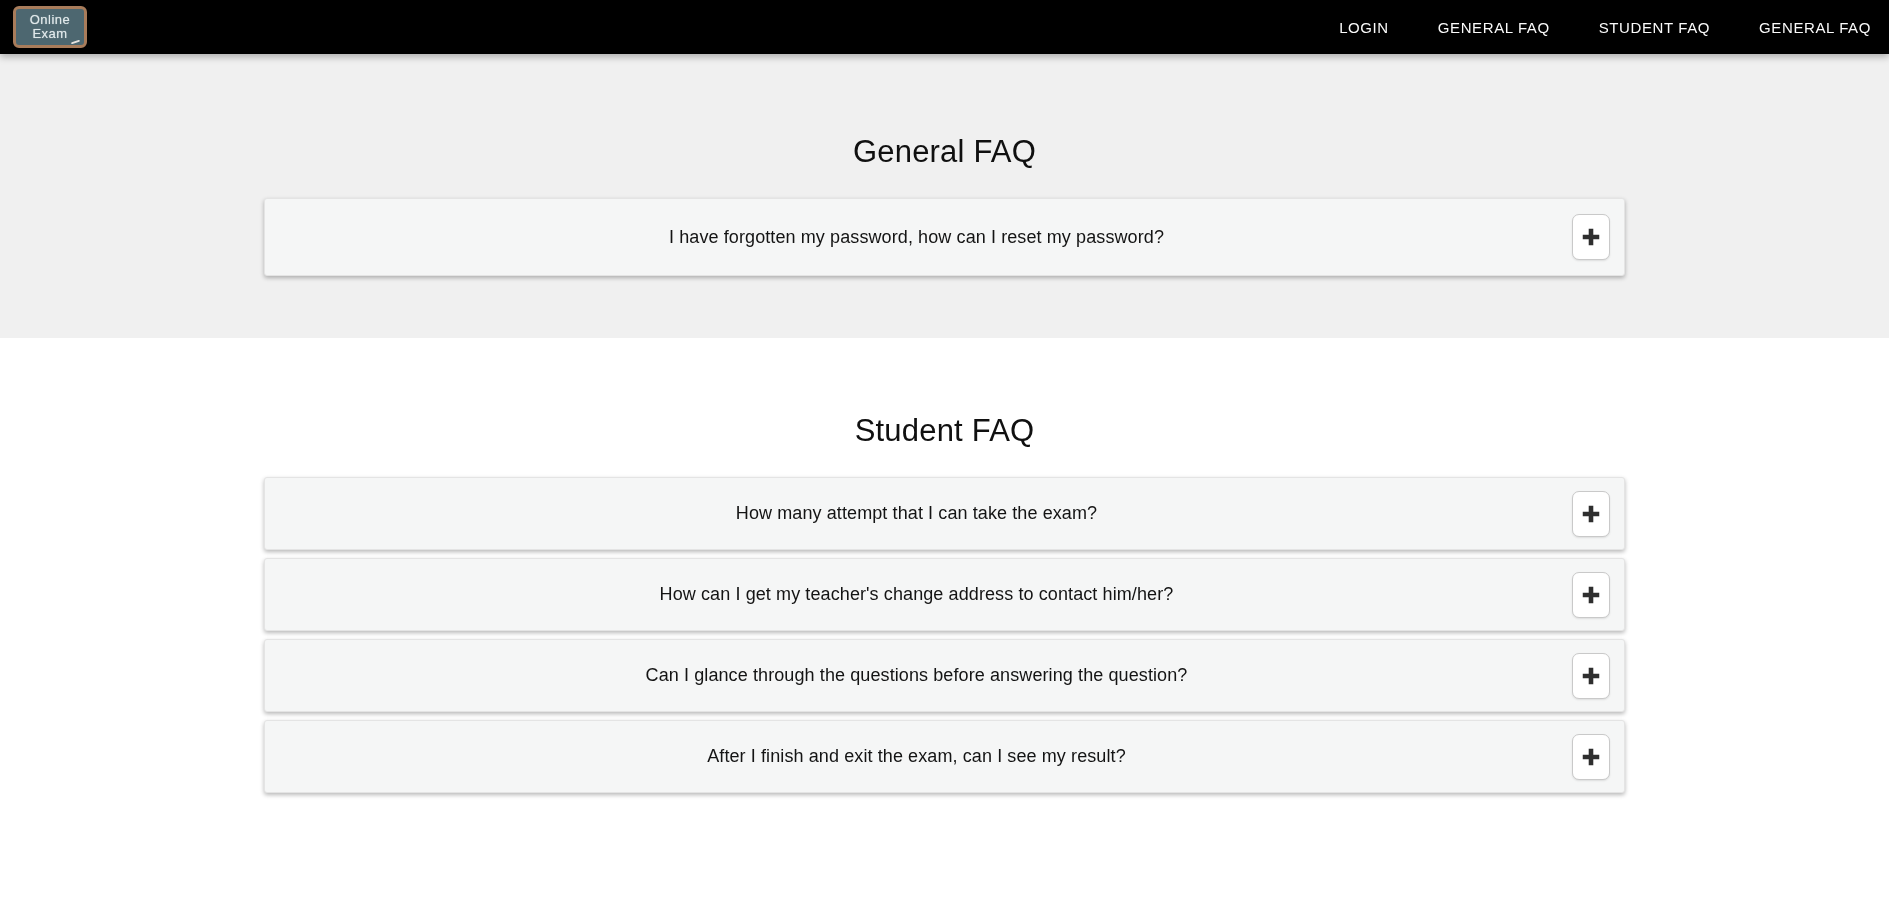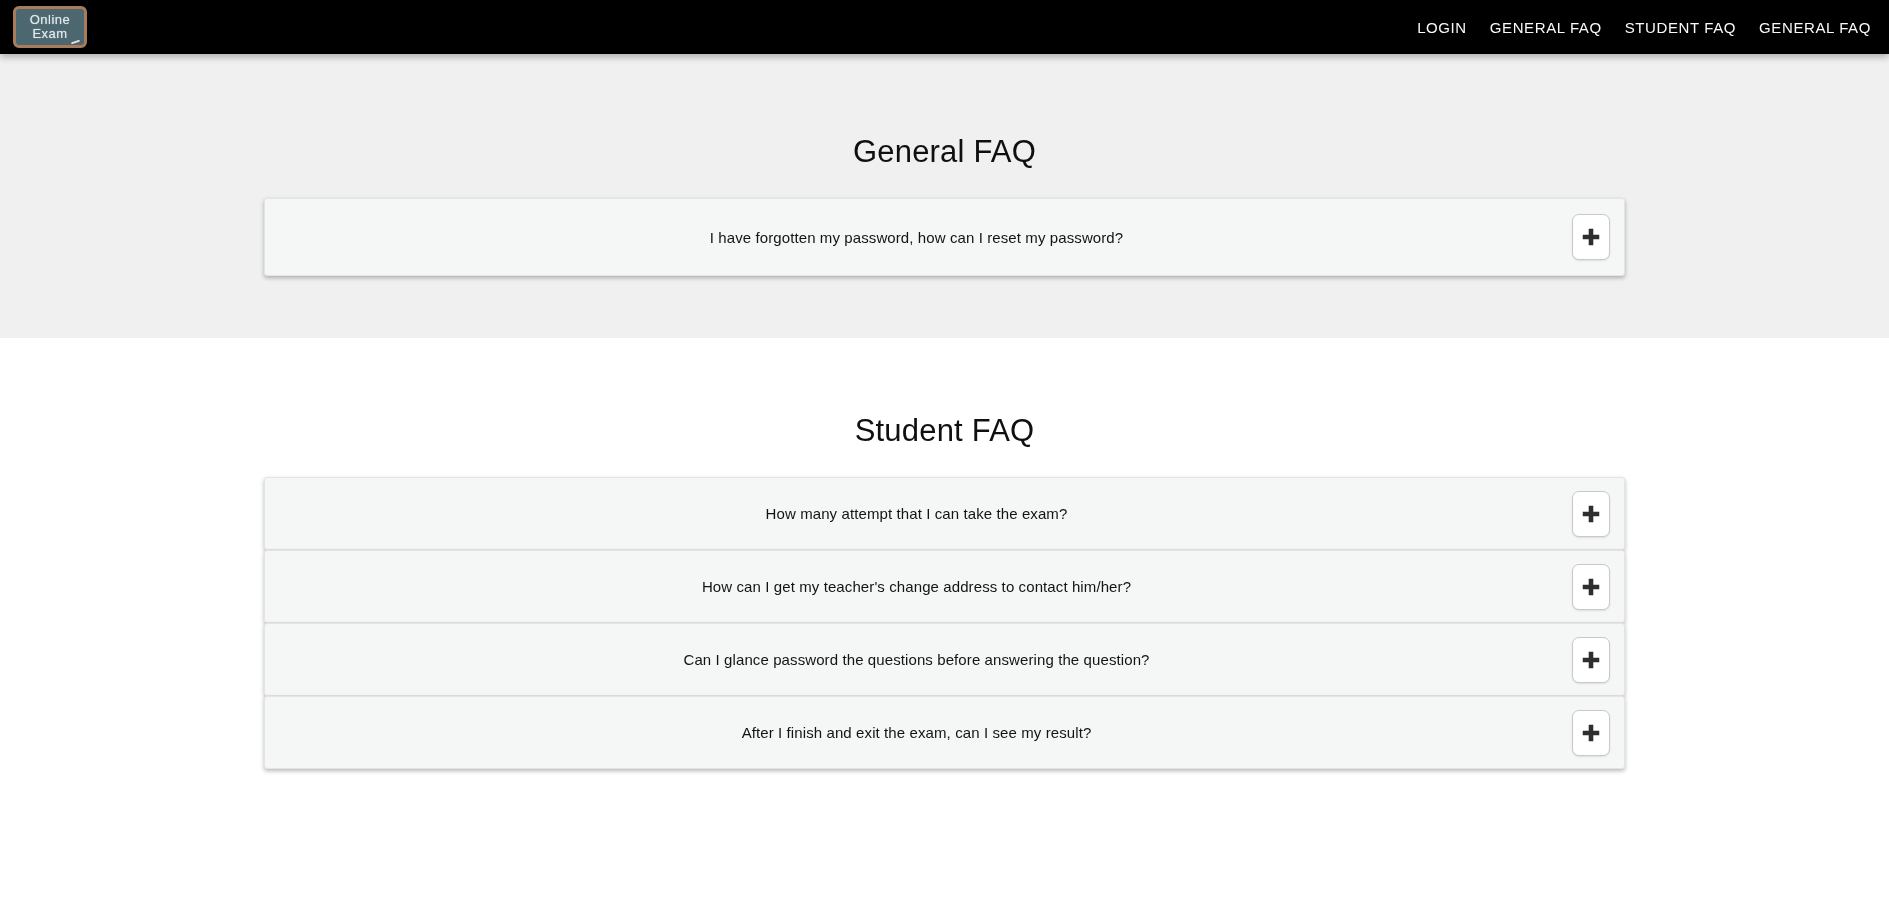--- a/index.html
+++ b/index.html
@@ -48,21 +48,21 @@
     bottom: 2px;
     width: 9px;
     height: 2px;
     background: #e8e3de;
     transform: rotate(-18deg);
     border-radius: 1px;
   }
   .nav-links {
     display: flex;
     align-items: center;
-    gap: 23px;
+    gap: 49px;
   }
   .nav-link {
     color: #fafafa;
     font-size: 15px;
     letter-spacing: 0.6px;
     cursor: pointer;
     white-space: nowrap;
   }
 
   
@@ -93,27 +93,27 @@
     position: relative;
     background: #f5f6f6;
     border: 1px solid #e4e4e4;
     border-radius: 3px;
     box-shadow: 0 2px 4px rgba(0,0,0,0.28);
     height: 73px;
     display: flex;
     align-items: center;
     justify-content: center;
     padding-right: 56px;
-    margin-bottom: 0;
+    margin-bottom: 8px;
     cursor: pointer;
   }
   .faq-item:last-child { margin-bottom: 0; }
   .faq-item.tall { height: 78px; }
   .faq-question {
-    font-size: 15px;
+    font-size: 18px;
     color: #141414;
     letter-spacing: 0.1px;
   }
   .expand-btn {
     position: absolute;
     right: 14px;
     top: 50%;
     transform: translateY(-50%);
     width: 38px;
     height: 46px;
@@ -188,21 +188,21 @@
           <span class="plus-wrap">
             <svg width="22" height="22" viewBox="0 0 24 24" fill="#2e2e2e" xmlns="http://www.w3.org/2000/svg">
               <path d="M9.5 3h5v6.5H21v5h-6.5V21h-5v-6.5H3v-5h6.5V3z"></path>
             </svg>
           </span>
         </button>
       </div>
 
 
       <div class="faq-item">
-        <span class="faq-question">Can I glance password the questions before answering the question?</span>
+        <span class="faq-question">Can I glance through the questions before answering the question?</span>
         <button class="expand-btn">
           <span class="plus-wrap">
             <svg width="22" height="22" viewBox="0 0 24 24" fill="#2e2e2e" xmlns="http://www.w3.org/2000/svg">
               <path d="M9.5 3h5v6.5H21v5h-6.5V21h-5v-6.5H3v-5h6.5V3z"></path>
             </svg>
           </span>
         </button>
       </div>
 
       <div class="faq-item">

